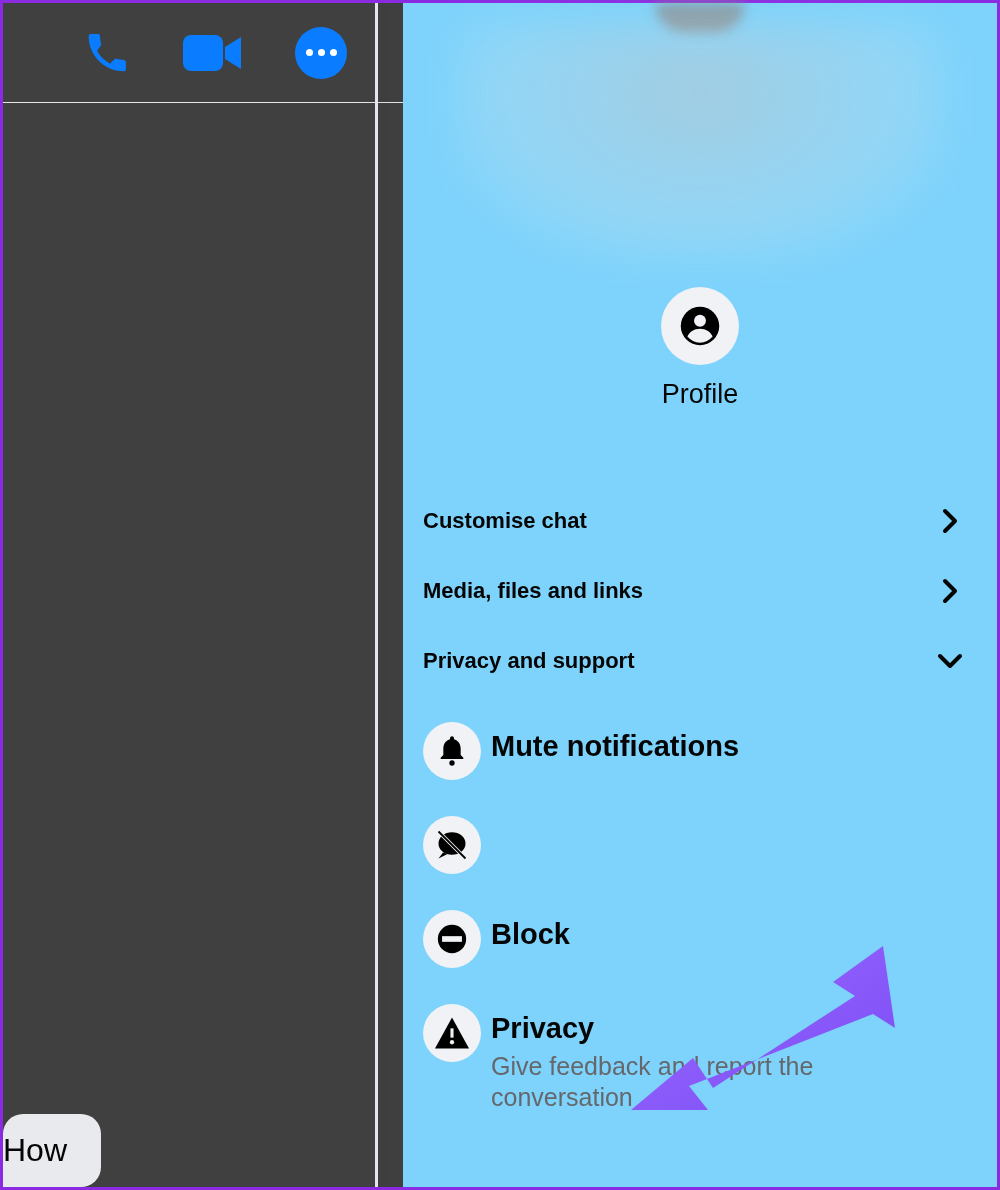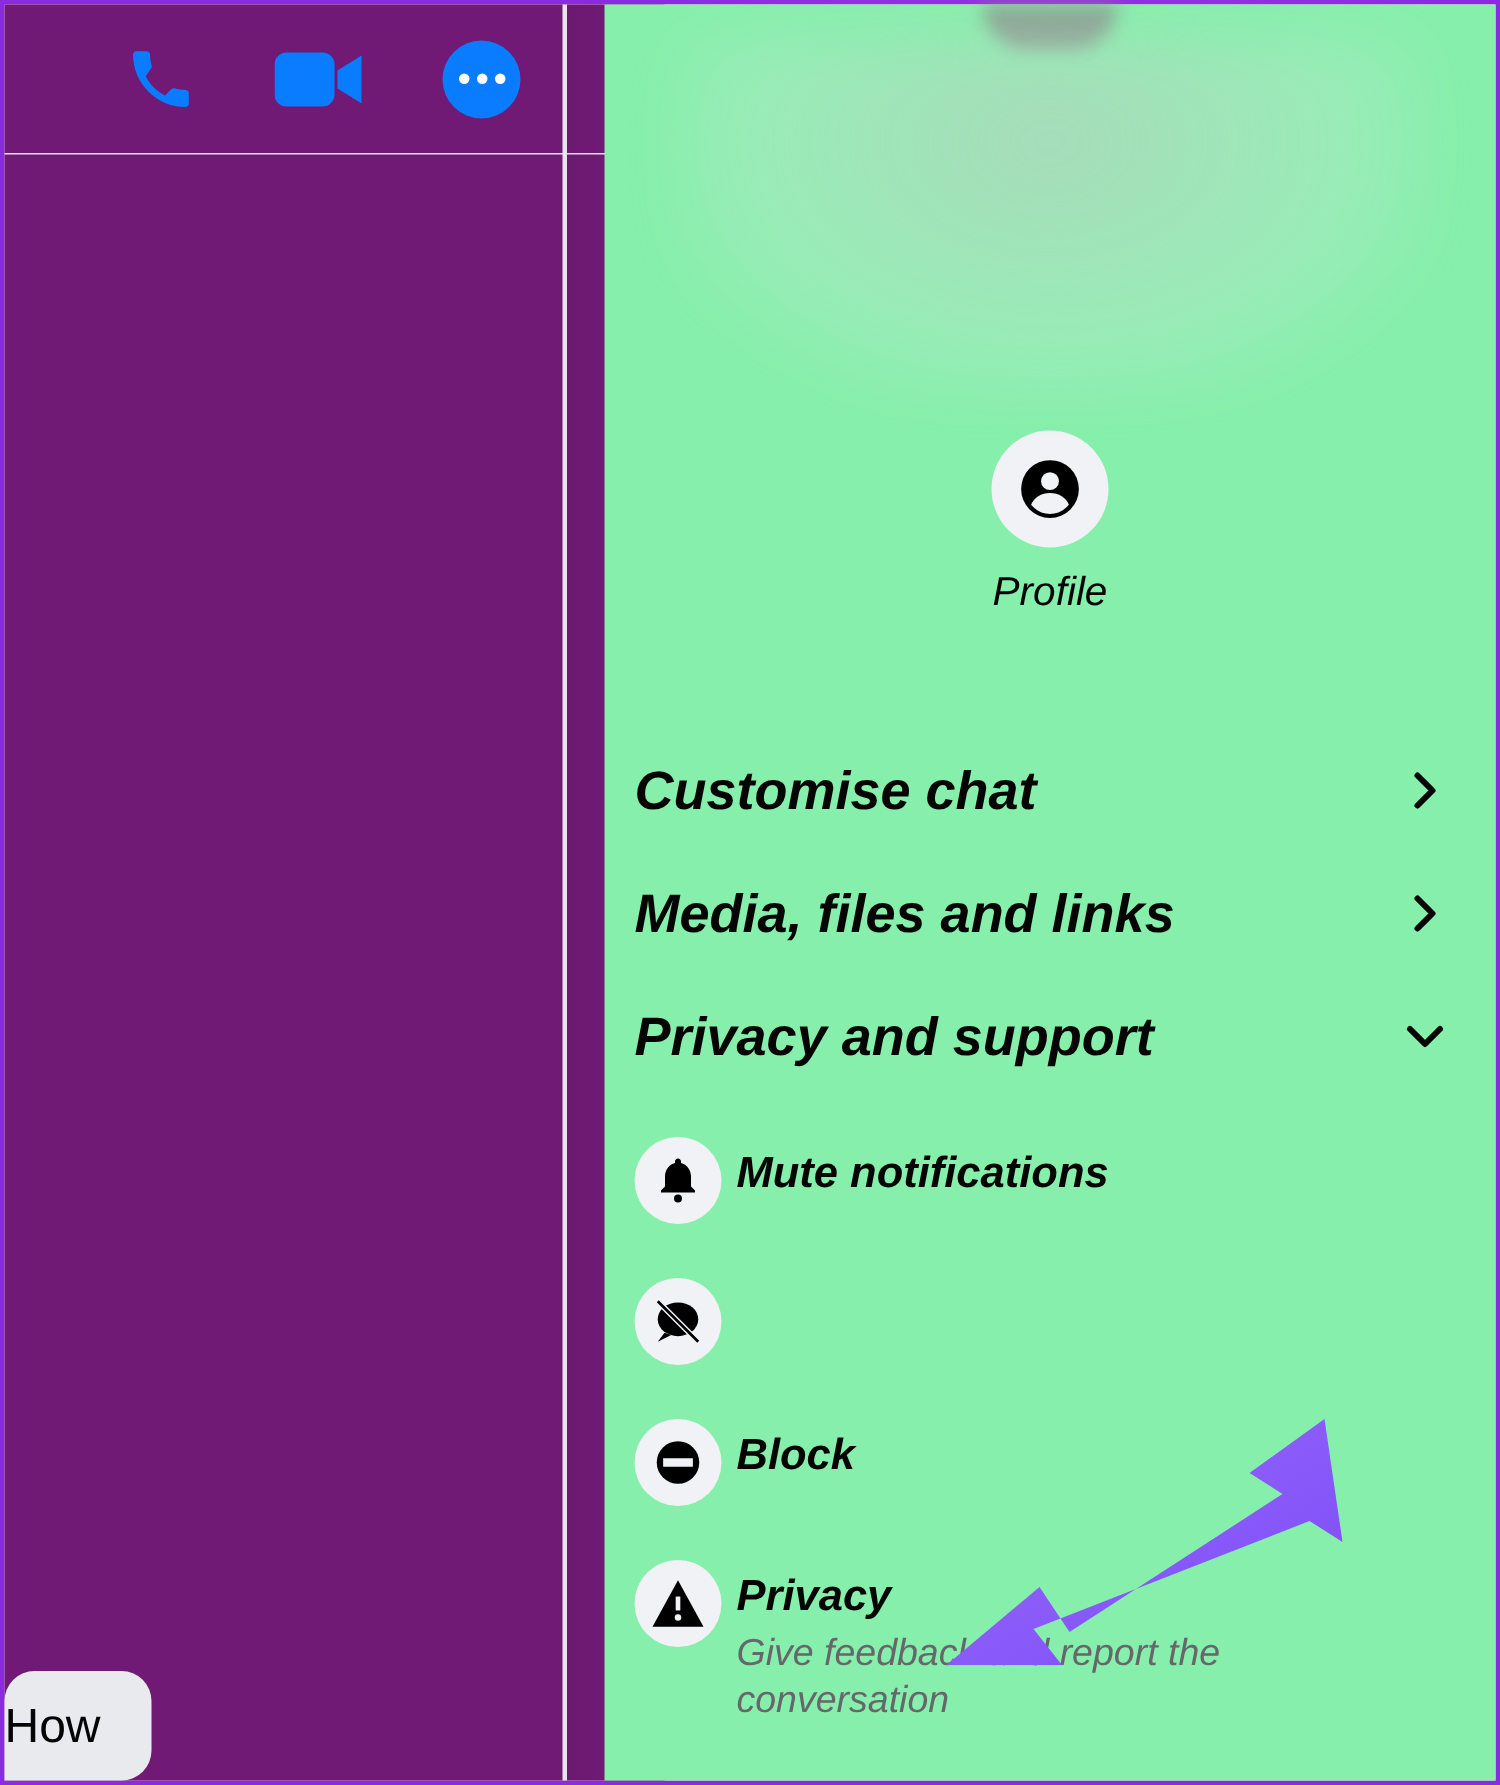--- a/index.html
+++ b/index.html
@@ -1,47 +1,47 @@
 <!DOCTYPE html>
 <html><head>
 <meta charset="utf-8">
 <style>
   * { box-sizing: border-box; margin: 0; padding: 0; }
   html, body { width: 1000px; height: 1190px; font-family: -apple-system, BlinkMacSystemFont, "Segoe UI", Helvetica, Arial, sans-serif; background: #fff; overflow: hidden; }
   .frame { width: 1000px; height: 1190px; border: 3px solid #8a2be2; position: relative; background: #fff; }
   
   
-  .left-col { position: absolute; left: 0; top: 0; width: 440px; height: 100%; background: #701a75; }
+  .left-col { position: absolute; left: 0; top: 0; width: 440px; height: 100%; background: #404040; }
   .left-header { height: 100px; border-bottom: 1px solid #e4e6eb; display: flex; align-items: center; gap: 50px; padding-left: 80px; }
   .hdr-icon { width: 48px; height: 48px; display: flex; align-items: center; justify-content: center; cursor: pointer; }
   .more-dots { width: 52px; height: 52px; border-radius: 50%; background: #0a7cff; display: flex; align-items: center; justify-content: center; gap: 5px; }
   .more-dots .dot { width: 7px; height: 7px; border-radius: 50%; background: #fff; }
   
   
   .divider { position: absolute; left: 372px; top: 0; width: 3px; height: 100%; background: #e4e6eb; }
   .divider-shadow { position: absolute; left: 375px; top: 0; width: 30px; height: 100%; background: linear-gradient(to right, rgba(0,0,0,0.04), transparent); }
   
   
-  .right-panel { position: absolute; left: 400px; top: 0; right: 0; height: 100%; background: #86efac; font-style: italic; }
+  .right-panel { position: absolute; left: 400px; top: 0; right: 0; height: 100%; background: #7dd3fc; }
   
   
   .avatar-area { position: relative; width: 100%; height: 280px; display: flex; justify-content: center; }
   .avatar-circle { position: absolute; top: 0; width: 90px; height: 30px; border-radius: 0 0 60px 60px; background: #888; filter: blur(6px); opacity: 0.7; }
   .avatar-blur { position: absolute; top: 20px; width: 500px; height: 240px; background: radial-gradient(ellipse at center 30%, rgba(200,200,200,0.5), rgba(230,230,230,0.2) 60%, transparent 80%); filter: blur(20px); }
   
   
   .action-row { display: flex; justify-content: center; gap: 78px; margin-top: 4px; }
   .action-item { display: flex; flex-direction: column; align-items: center; gap: 14px; cursor: pointer; }
   .action-circle { width: 78px; height: 78px; border-radius: 50%; background: #f0f2f5; display: flex; align-items: center; justify-content: center; }
   .action-label { font-size: 27px; color: #050505; }
   
   
   .menu-section { margin-top: 76px; padding: 0 32px 0 20px; }
   .menu-row { display: flex; align-items: center; justify-content: space-between; padding: 20px 0; cursor: pointer; }
-  .menu-row .label { font-size: 36px; font-weight: 700; color: #050505; }
+  .menu-row .label { font-size: 22px; font-weight: 700; color: #050505; }
   
   
   .sub-list { margin-top: 8px; }
   .sub-item { display: flex; align-items: flex-start; gap: 10px; padding: 18px 0; cursor: pointer; }
   .sub-icon-circle { width: 58px; height: 58px; border-radius: 50%; background: #f0f2f5; display: flex; align-items: center; justify-content: center; flex-shrink: 0; }
   .sub-text { display: flex; flex-direction: column; gap: 6px; padding-top: 8px; }
   .sub-label { font-size: 29px; font-weight: 700; color: #050505; }
   .sub-desc { font-size: 25px; color: #65676b; line-height: 1.25; max-width: 440px; }
   
   

